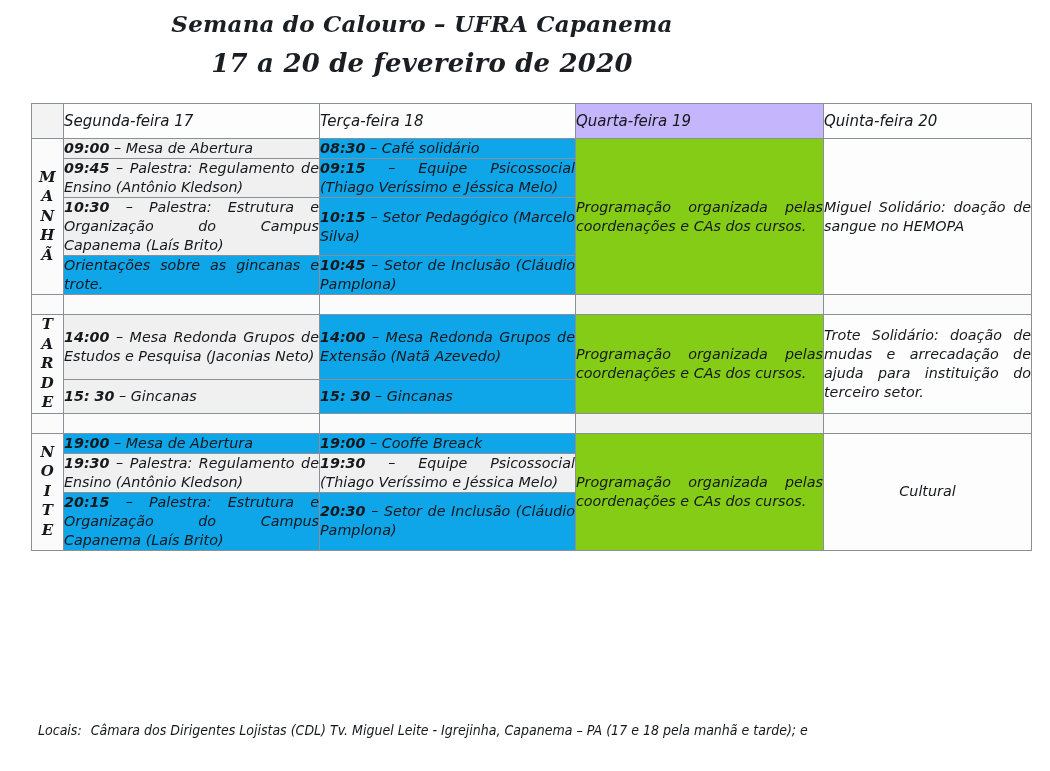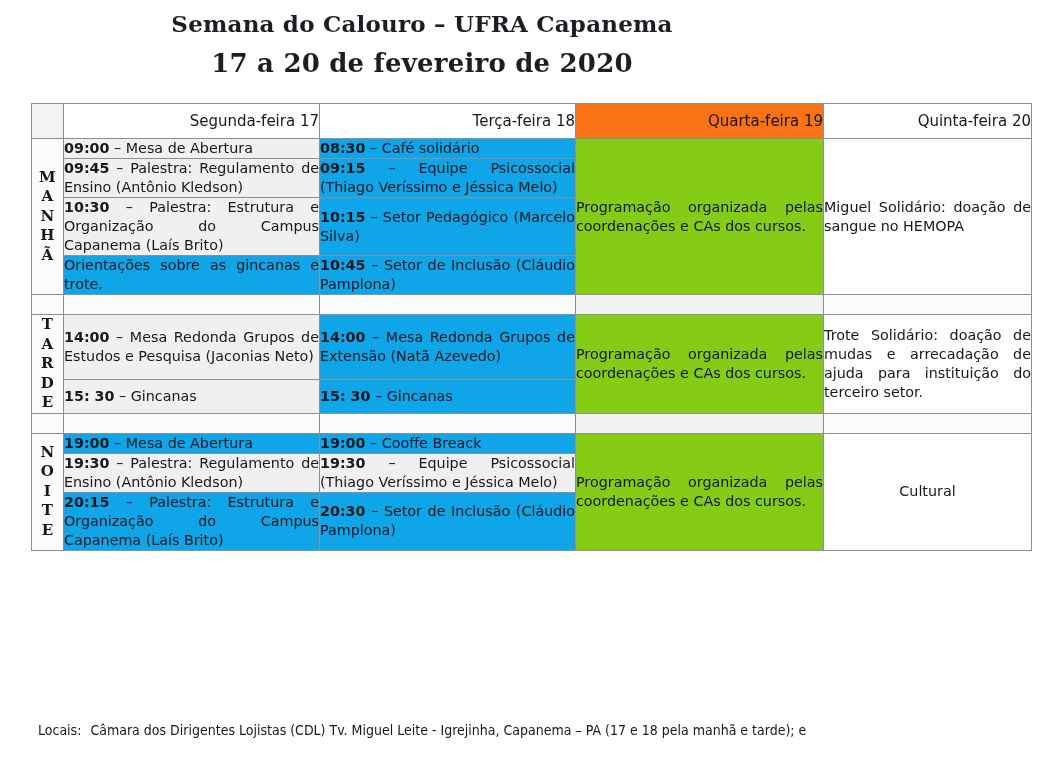--- a/index.html
+++ b/index.html
@@ -13,20 +13,21 @@
     font-family: "DejaVu Sans", sans-serif;
     color: #16181c;
     overflow: hidden;
   }
 
   .page {
     position: relative;
     width: 844px;
     height: 771px;
     box-sizing: border-box;
+    font-style: italic;
   }
 
   
   .title-block {
     text-align: center;
     padding-top: 11px;
   }
   .title-main {
     font-family: "DejaVu Serif", serif;
     font-size: 23px;
@@ -66,30 +67,30 @@
 
   col.c-period { width: 32px; }
   col.c-mon    { width: 256px; }
   col.c-tue    { width: 256px; }
   col.c-wed    { width: 248px; }
   col.c-thu    { width: 208px; }
 
   
   .hdr {
     height: 34px;
-    text-align: right;
+    text-align: left;
     font-family: "DejaVu Sans", sans-serif;
     font-size: 15px;
     font-weight: 400;
     color: #16181c;
     background: #f3f3f3;
   }
   .hdr.blank { background: #f3f3f3; }
   .hdr.white { background: #fdfdfd; }
-  .hdr.gray  { background: #f97316; }
+  .hdr.gray  { background: #c4b5fd; }
 
   
   .period-cell {
     background: #fbfbfb;
     text-align: center;
     vertical-align: middle;
   }
   .period-label {
     font-family: "DejaVu Serif", serif;
     font-weight: 700;

